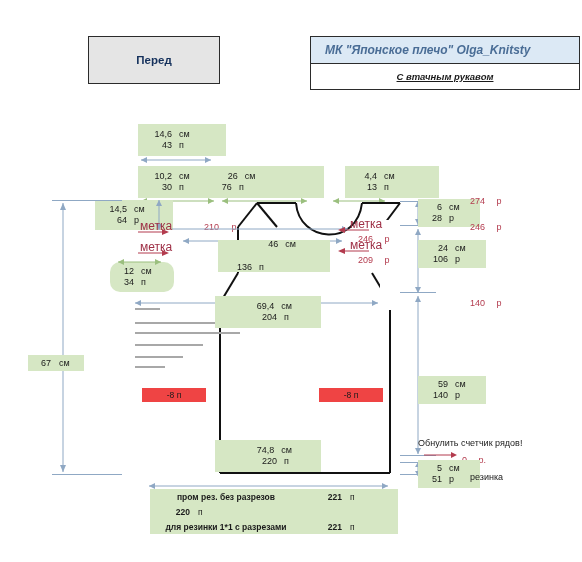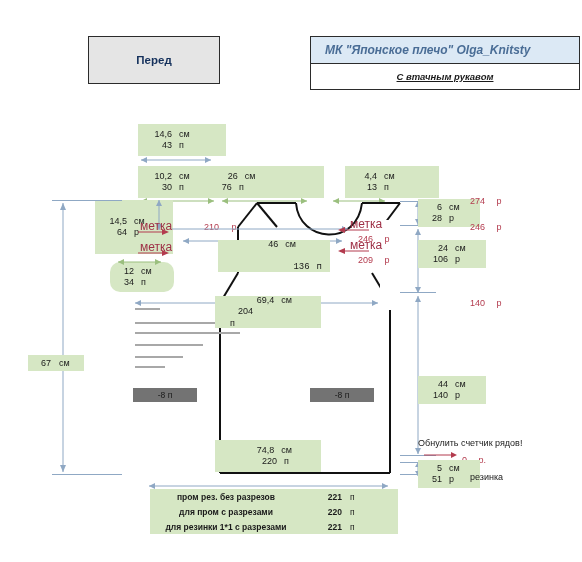--- a/index.html
+++ b/index.html
@@ -36,22 +36,22 @@
     font-size:9px;color:#1a1a1a;line-height:1.25;
   }
   .chip .ln{display:flex;}
   .chip .v{text-align:right;}
   .chip .u{padding-left:7px;}
   .chip1{
     background:#d6e7c4;display:flex;align-items:center;
     font-size:9px;color:#1a1a1a;
   }
   .bluechip{
-    background:#737373;display:flex;align-items:center;justify-content:center;
-    font-size:8.5px;color:#1a1a1a;
+    background:#ef4444;display:flex;align-items:center;justify-content:center;
+    font-size:8.5px;color:#1a1a1a;margin-left:9px;
   }
   .redtxt{color:#b33b4e;font-size:9px;}
   .marktxt{color:#9e2f45;font-size:12px;font-weight:normal;}
   .plaintxt{font-size:9px;color:#1a1a1a;}
   
   .hline{background:#8fa8c4;height:1px;}
   .gray-ln{background:#a8a8a8;height:1.5px;}
   svg{display:block;overflow:visible;}
   
   .btbl{
@@ -173,21 +173,21 @@
 
 <div class="abs" style="left:380px;top:220px;width:42px;height:90px;background:#ffffff;"></div>
 
 <div class="abs gray-ln" style="left:135px;top:322px;width:145px;"></div>
 <div class="abs gray-ln" style="left:135px;top:332px;width:105px;"></div>
 <div class="abs gray-ln" style="left:135px;top:344px;width:68px;"></div>
 <div class="abs gray-ln" style="left:135px;top:356px;width:48px;"></div>
 <div class="abs gray-ln" style="left:135px;top:366px;width:30px;"></div>
 <div class="abs gray-ln" style="left:135px;top:308px;width:25px;"></div>
 
-<div class="abs chip" style="left:95px;top:200px;width:66px;height:30px;padding:12px 6px;">
+<div class="abs chip" style="left:95px;top:200px;width:66px;height:30px;padding:0 6px;">
   <div class="ln">
       <span class="v" style="width:26px">14,5</span>
       <span class="u">см</span>
     </div>
   <div class="ln">
       <span class="v" style="width:26px">64</span>
       <span class="u">р</span>
     </div>
 </div>
 <svg class="abs" style="left:154px;top:198px;" width="10" height="34">
@@ -248,37 +248,37 @@
 <svg class="abs" style="left:180px;top:236px;" width="165" height="10">
   <line x1="3" y1="5" x2="162" y2="5" stroke="#8fa8c4" stroke-width="1"></line>
   <path d="M3,5 l6,-3 v6 z" fill="#8fa8c4"></path>
     <path d="M162,5 l-6,-3 v6 z" fill="#8fa8c4"></path>
 </svg>
 <div class="abs chip" style="left:218px;top:240px;width:96px;height:32px;padding:0 8px;gap:12px;">
   <div class="ln" style="justify-content:center;">
       <span class="v" style="width:26px">46</span>
       <span class="u">см</span>
     </div>
-  <div class="ln" style="justify-content:flex-end;font-family:Liberation Mono, monospace;">
+  <div class="ln" style="justify-content:flex-start;">
       <span class="v" style="width:26px">136</span>
       <span class="u">п</span>
     </div>
 </div>
 
 <svg class="abs" style="left:132px;top:298px;" width="250" height="10">
   <line x1="3" y1="5" x2="246" y2="5" stroke="#8fa8c4" stroke-width="1"></line>
   <path d="M3,5 l6,-3 v6 z" fill="#8fa8c4"></path>
     <path d="M246,5 l-6,-3 v6 z" fill="#8fa8c4"></path>
 </svg>
 <div class="abs chip" style="left:215px;top:296px;width:90px;height:32px;padding:0 8px;">
   <div class="ln" style="justify-content:center;">
       <span class="v" style="width:30px">69,4</span>
       <span class="u">см</span>
     </div>
-  <div class="ln" style="justify-content:center;flex-direction:column;">
+  <div class="ln" style="justify-content:center;">
       <span class="v" style="width:30px">204</span>
       <span class="u">п</span>
     </div>
 </div>
 
 <div class="abs bluechip" style="left:133px;top:388px;width:64px;height:14px;">
   <span>-8  п</span>
 </div>
 <div class="abs bluechip" style="left:310px;top:388px;width:64px;height:14px;">
   <span>-8  п</span>
@@ -366,21 +366,21 @@
   <span class="redtxt" style="padding-left:7px;">р</span>
 </div>
 
 <svg class="abs" style="left:413px;top:294px;" width="10" height="162">
   <line x1="5" y1="2" x2="5" y2="160" stroke="#8fa8c4" stroke-width="1"></line>
   <path d="M5,2 l-3,6 h6 z" fill="#8fa8c4"></path>
     <path d="M5,160 l-3,-6 h6 z" fill="#8fa8c4"></path>
 </svg>
 <div class="abs chip" style="left:418px;top:376px;width:56px;height:28px;padding:0 6px;">
   <div class="ln">
-      <span class="v" style="width:24px">44</span>
+      <span class="v" style="width:24px">59</span>
       <span class="u">см</span>
     </div>
   <div class="ln">
       <span class="v" style="width:24px">140</span>
       <span class="u">р</span>
     </div>
 </div>
 
 <div class="abs plaintxt" style="left:418px;top:438px;">Обнулить счетчик рядов!</div>
 <svg class="abs" style="left:424px;top:451px;" width="36" height="8">
@@ -415,21 +415,20 @@
     <path d="M242,5 l-6,-3 v6 z" fill="#8fa8c4"></path>
 </svg>
 
 <div class="abs btbl">
   <div class="row">
     <span class="lbl">пром рез. без разрезов</span>
     <span class="num">221</span>
     <span class="un">п</span>
   </div>
   <div class="row">
-    <span class="lbl">для пром с разрезами</span>
     <span class="num">220</span>
     <span class="un">п</span>
   </div>
   <div class="row">
     <span class="lbl">для резинки 1*1 с разрезами</span>
     <span class="num">221</span>
     <span class="un">п</span>
   </div>
 </div>
 

